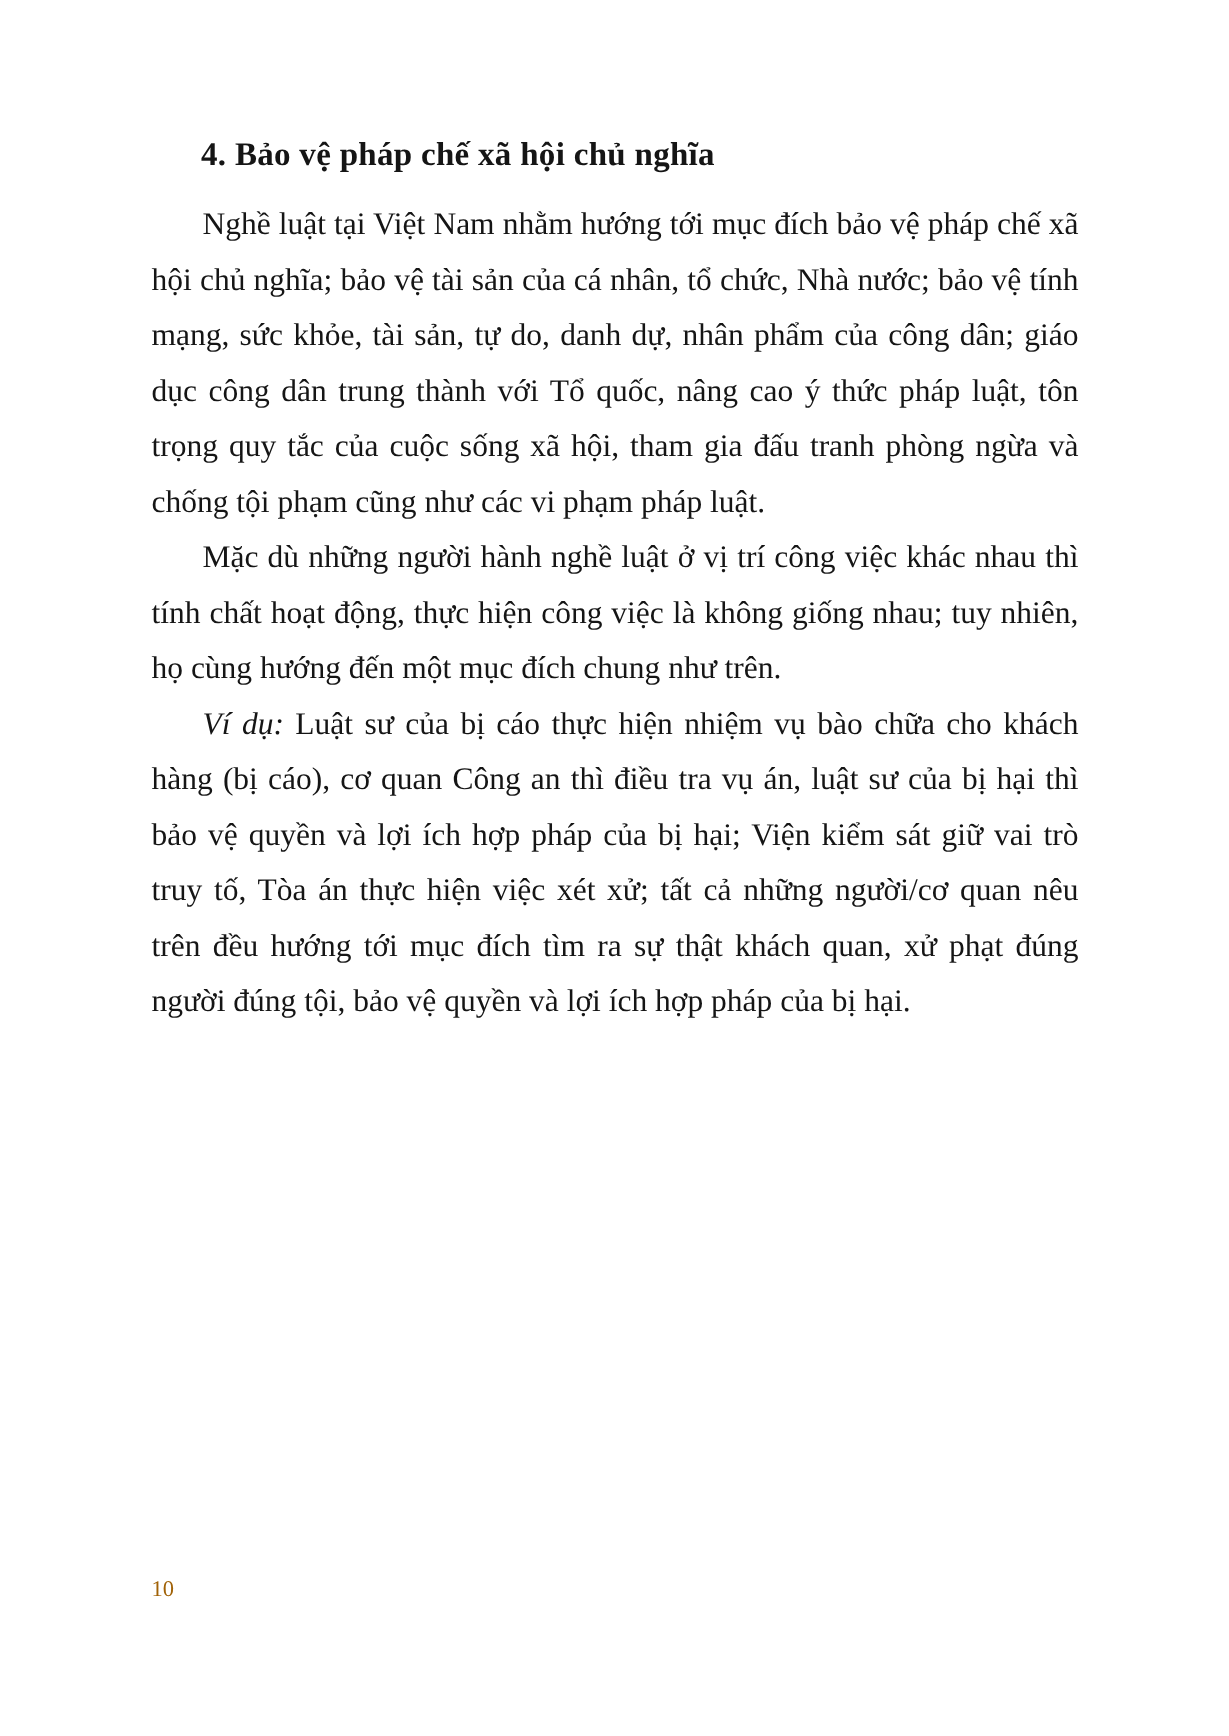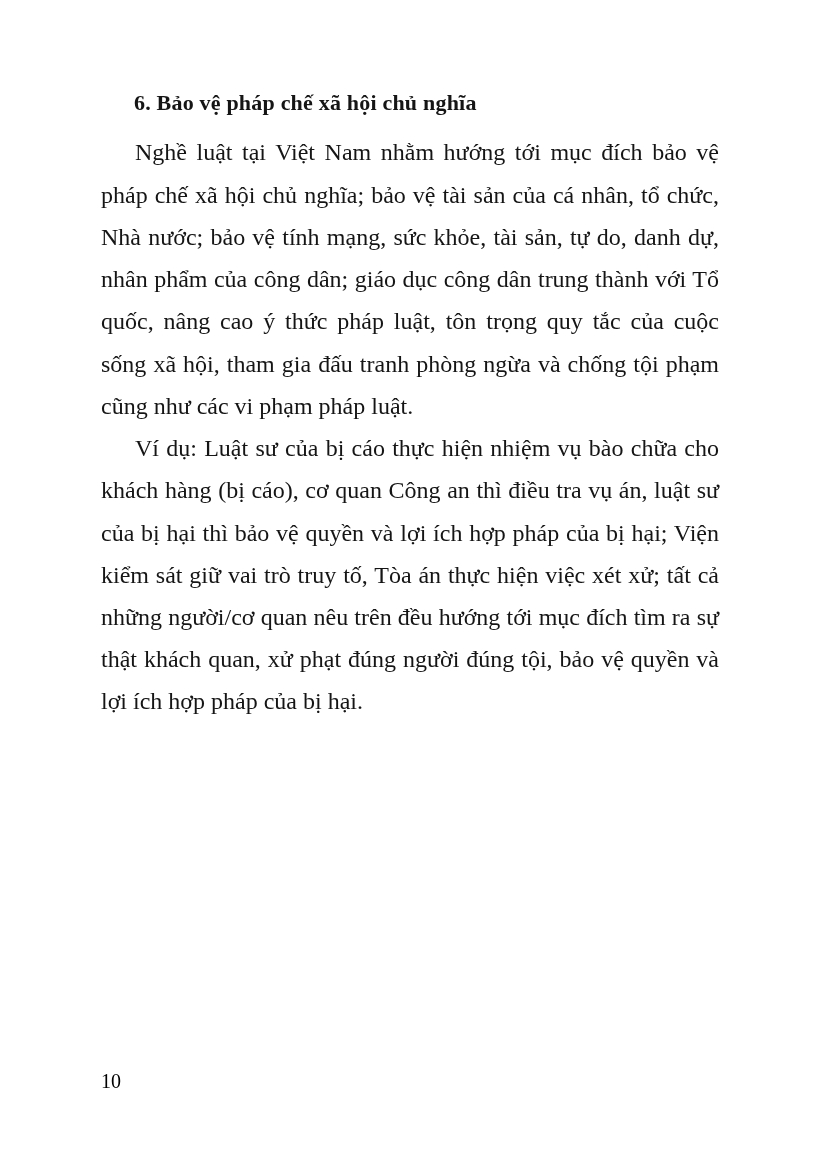--- a/index.html
+++ b/index.html
@@ -28,45 +28,47 @@
     text-indent: 33px;
     text-align: left;
     letter-spacing: 0.2px;
   }
   .heading.second {
     margin-top: 30px;
     margin-bottom: 8px;
     text-align: justify;
   }
   p.para {
-    font-size: 24px;
+    font-size: 21px;
     line-height: 1.76;
     text-align: justify;
     text-indent: 34px;
     margin: 0;
   }
   .italic {
+    font-style: italic;
   }
   .page-number {
     position: absolute;
     left: 101px;
-    bottom: 64px;
-    font-size: 20px;
-    color: #000000;
+    bottom: 88px;
+    font-size: 15px;
+    color: #a16207;
   }
 </style>
 </head>
 <body>
 
 <div class="page">
 
-  <h2 class="heading">6. Bảo vệ pháp chế xã hội chủ nghĩa</h2>
+  <h2 class="heading">4. Bảo vệ pháp chế xã hội chủ nghĩa</h2>
 
   <p class="para">Nghề luật tại Việt Nam nhằm hướng tới mục đích bảo vệ pháp chế xã hội chủ nghĩa; bảo vệ tài sản của cá nhân, tổ chức, Nhà nước; bảo vệ tính mạng, sức khỏe, tài sản, tự do, danh dự, nhân phẩm của công dân; giáo dục công dân trung thành với Tổ quốc, nâng cao ý thức pháp luật, tôn trọng quy tắc của cuộc sống xã hội, tham gia đấu tranh phòng ngừa và chống tội phạm cũng như các vi phạm pháp luật.</p>
 
+  <p class="para">Mặc dù những người hành nghề luật ở vị trí công việc khác nhau thì tính chất hoạt động, thực hiện công việc là không giống nhau; tuy nhiên, họ cùng hướng đến một mục đích chung như trên.</p>
 
   <p class="para"><span class="italic">Ví dụ:</span><span> Luật sư của bị cáo thực hiện nhiệm vụ bào chữa cho khách hàng (bị cáo), cơ quan Công an thì điều tra vụ án, luật sư của bị hại thì bảo vệ quyền và lợi ích hợp pháp của bị hại; Viện kiểm sát giữ vai trò truy tố, Tòa án thực hiện việc xét xử; tất cả những người/cơ quan nêu trên đều hướng tới mục đích tìm ra sự thật khách quan, xử phạt đúng người đúng tội, bảo vệ quyền và lợi ích hợp pháp của bị hại.</span></p>
 
 
 
   <div class="page-number">10</div>
 
 </div>
 
 </body></html>

